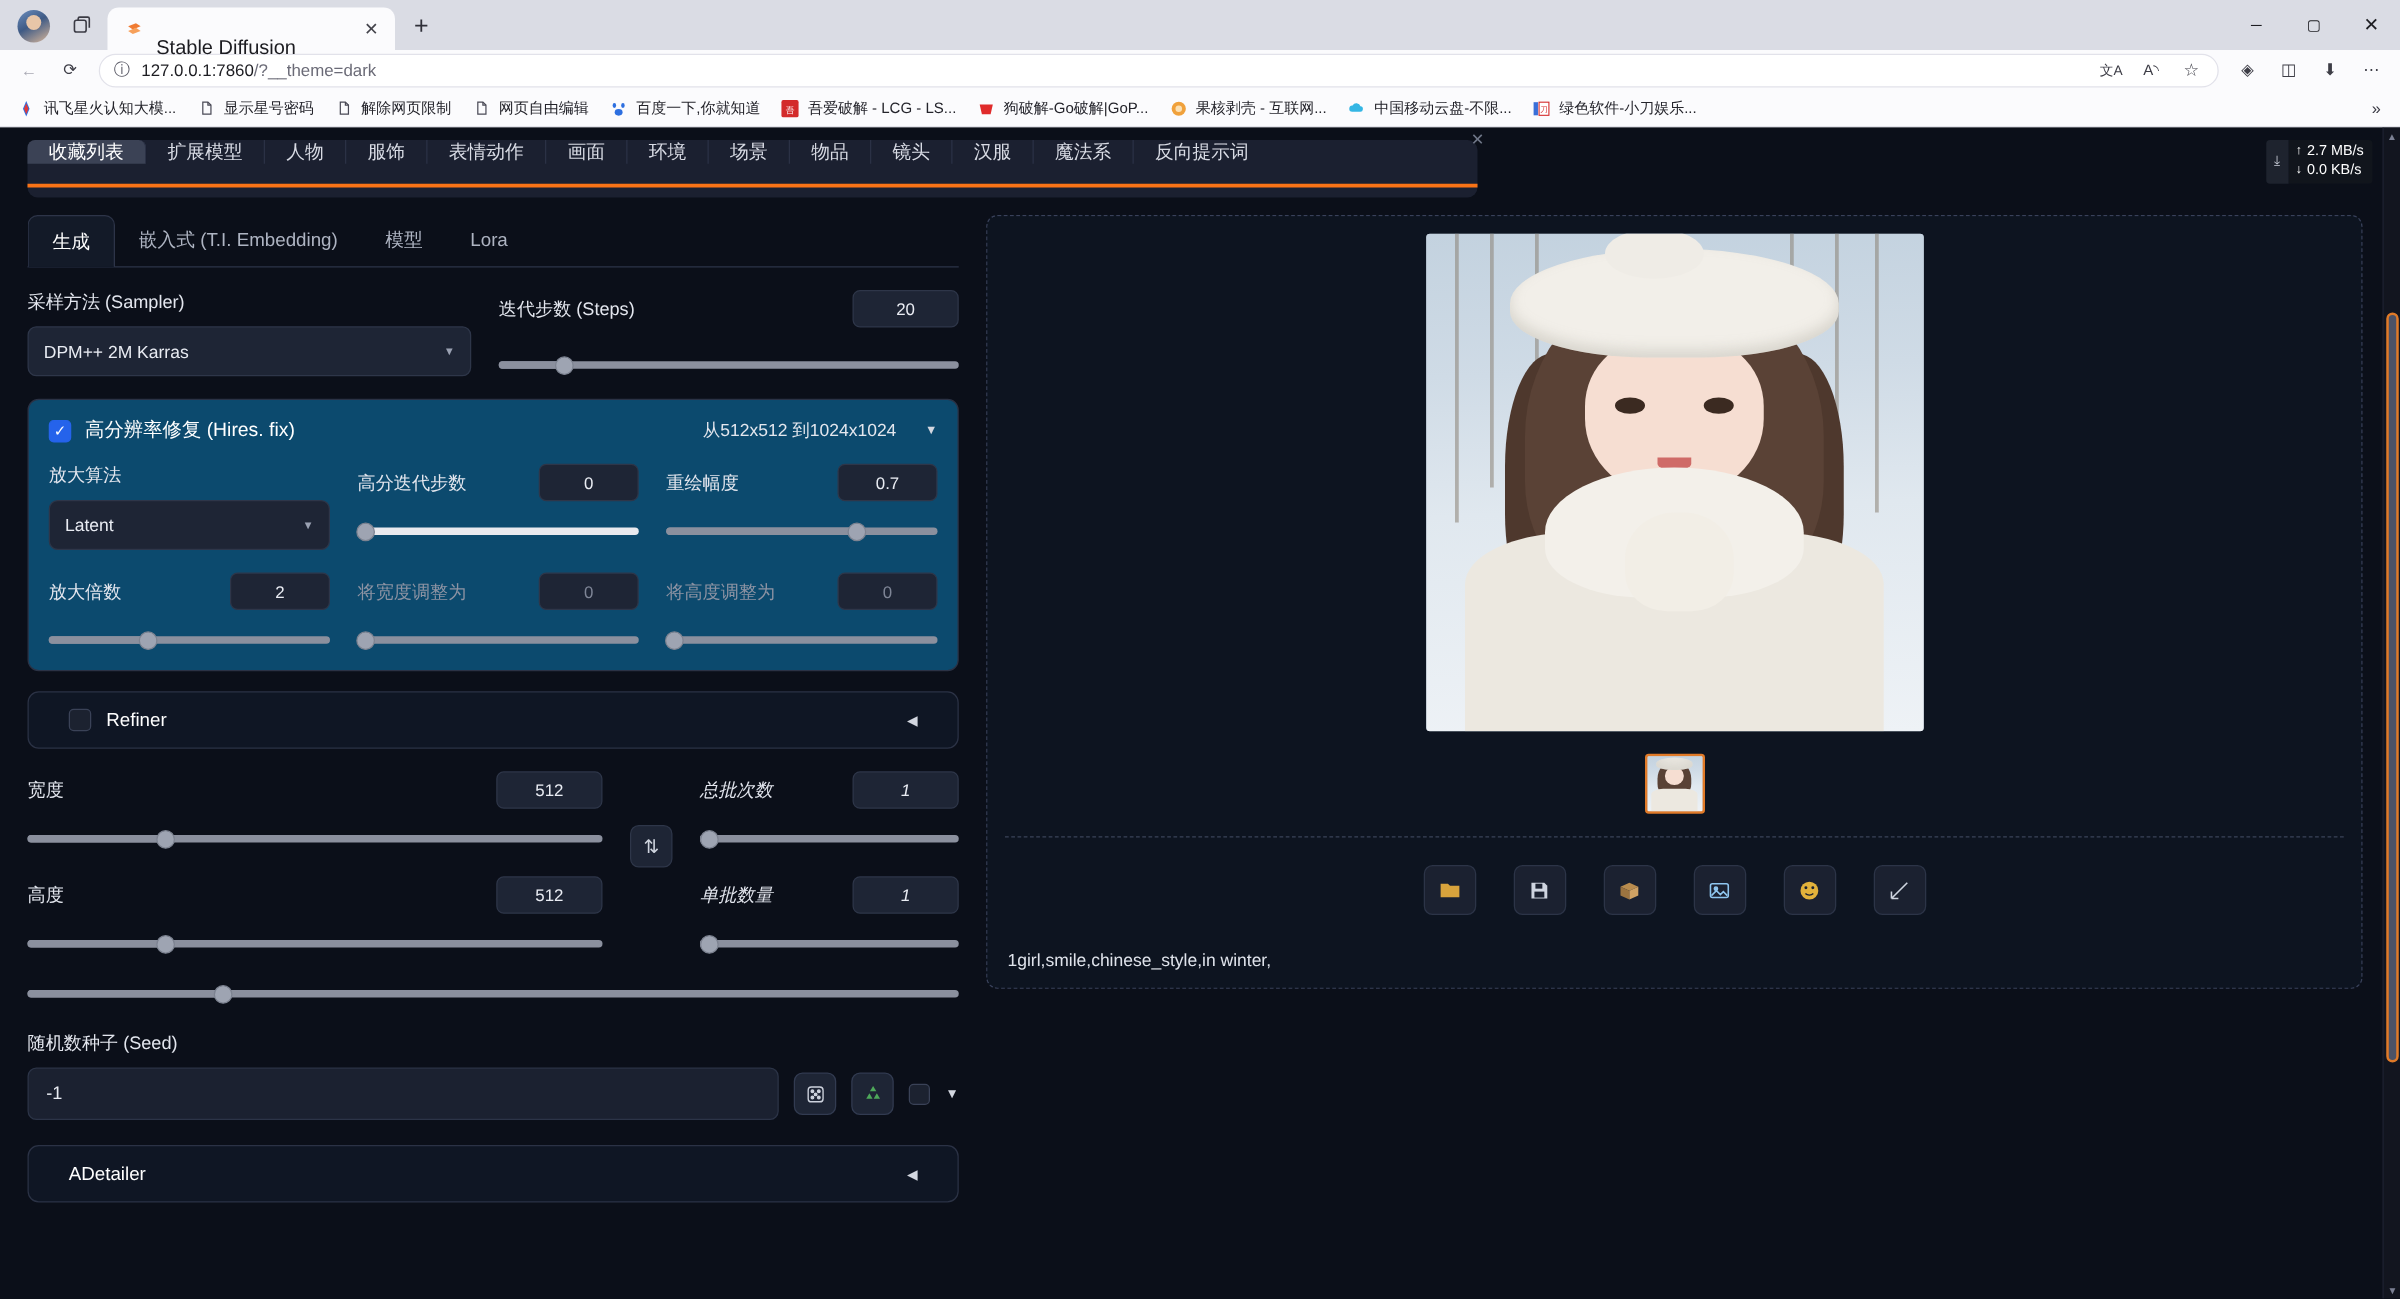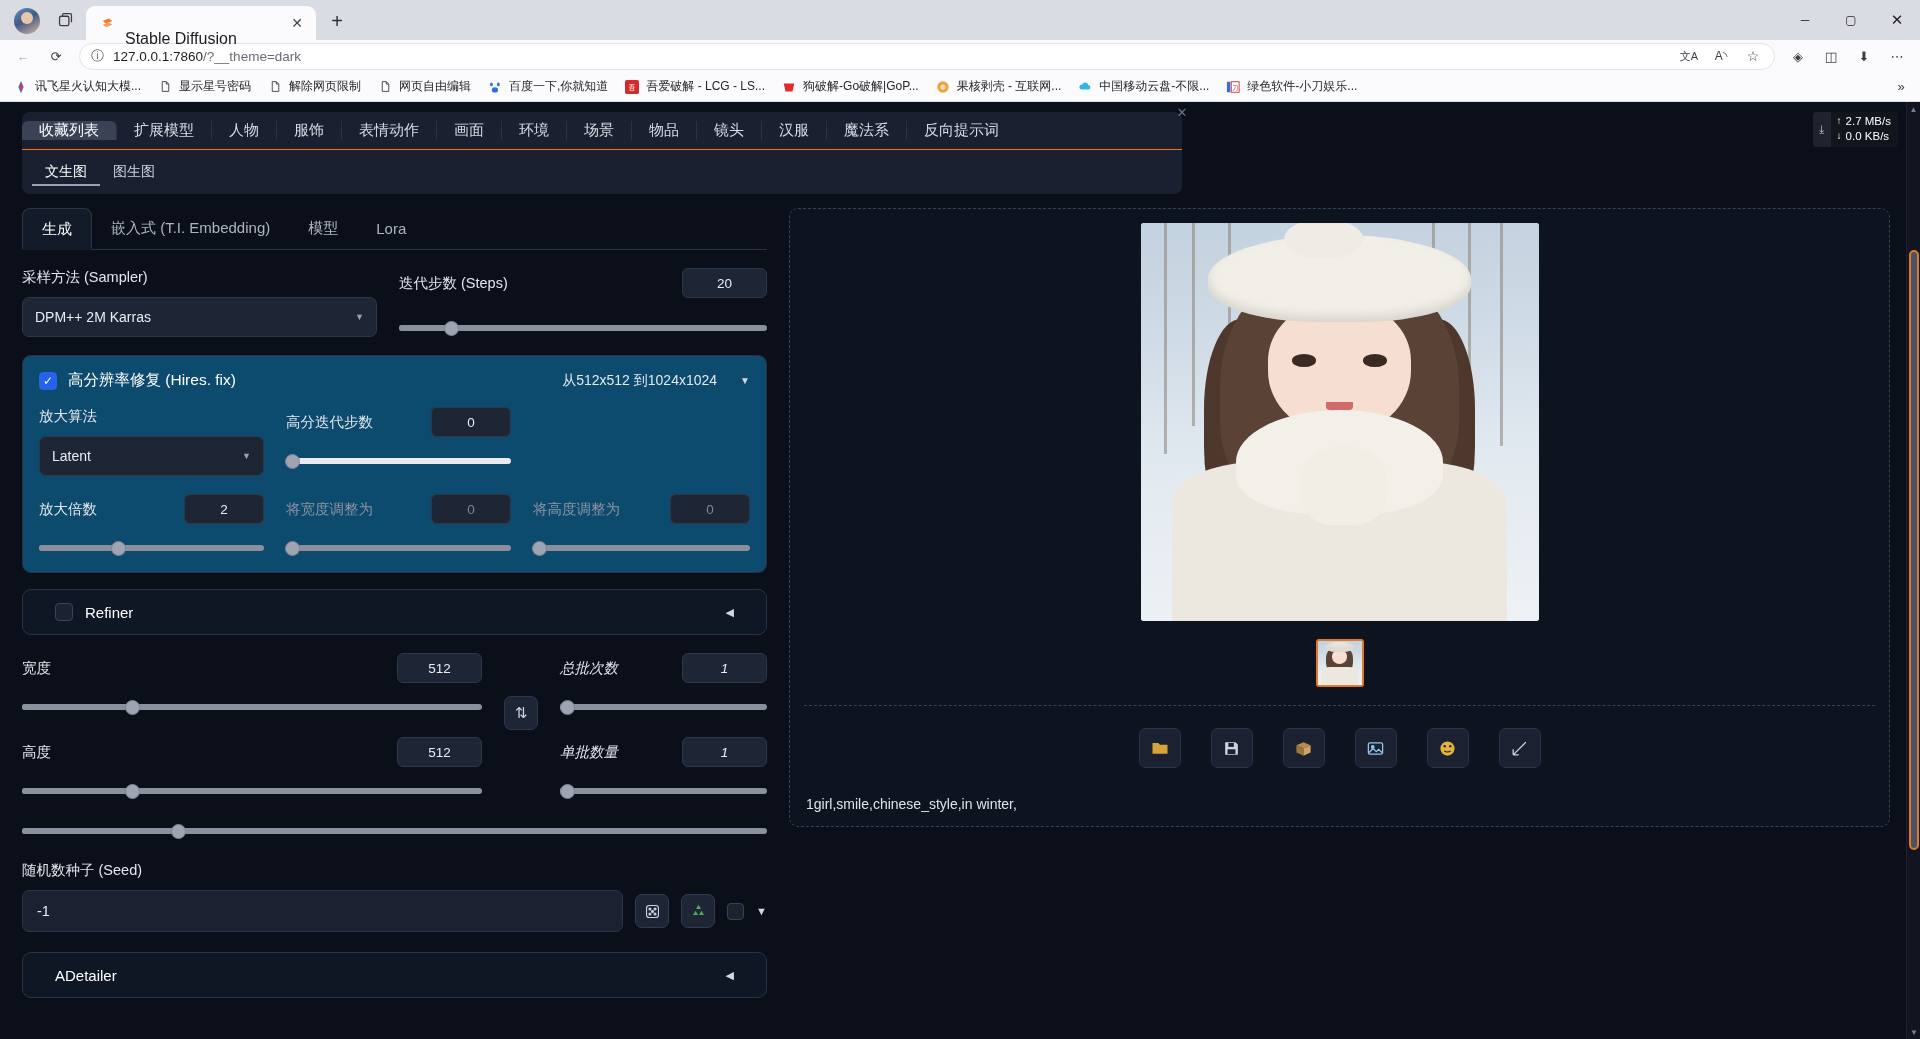--- a/index.html
+++ b/index.html
@@ -121,22 +121,22 @@
     position: absolute; top: 130px; left: 2px; width: 10px; height: 600px;
     background: #4c5266; border-radius: 5px;
   }
 
   
   .cat-wrap {
     margin-top: 10px; background: #1b2030; border-radius: 8px;
     width: 1160px; position: relative; padding: 0 0 8px 0;
   }
   .cat-tabs {
-    display: flex; align-items: center; height: 38px; gap: 0;
-    border-bottom: 1px solid #f97316;
+    display: flex; align-items: flex-start; height: 38px; gap: 0;
+    border-bottom: 3px solid #f97316;
   }
   .cat-tab {
     padding: 0 17px; display: flex; align-items: center; font-size: 15px;
     color: #d8dbe4; border-right: 1px solid #2b3145;
   }
   .cat-tab.active {
     background: #3b4255; color: #fff; border-radius: 6px 6px 0 0;
     border-right: 1px solid #2b3145;
   }
   .sub-tabs {
@@ -532,24 +532,20 @@
           <div class="cat-tab">表情动作</div>
           <div class="cat-tab">画面</div>
           <div class="cat-tab">环境</div>
           <div class="cat-tab">场景</div>
           <div class="cat-tab">物品</div>
           <div class="cat-tab">镜头</div>
           <div class="cat-tab">汉服</div>
           <div class="cat-tab">魔法系</div>
           <div class="cat-tab" style="border-right:none;">反向提示词</div>
         </div>
-        <div class="sub-tabs">
-          <div class="sub-tab active">文生图</div>
-          <div class="sub-tab">图生图</div>
-        </div>
       </div>
 
       <div class="cols">
 
         <div class="left-col">
 
           <div class="gen-tabs">
             <div class="gen-tab active">生成</div>
             <div class="gen-tab">嵌入式 (T.I. Embedding)</div>
             <div class="gen-tab">模型</div>
@@ -595,20 +591,31 @@
               </div>
               <div style="width:225px;flex:0 0 225px;">
                 <div style="display:flex;align-items:center;">
                   <span class="lbl" style="margin-bottom:0;">高分迭代步数</span>
                   <div class="numbox" style="width:80px;margin-left:auto;">0</div>
                 </div>
                 <div class="slider" style="margin-top:16px;">
                   <div class="track"></div>
                   <div class="fill" style="width:0%;"></div>
                   <div class="knob" style="left:-1px;"></div>
+                </div>
+              </div>
+              <div style="flex:1;">
+                <div style="display:flex;align-items:center;">
+                  <span class="lbl" style="margin-bottom:0;">重绘幅度</span>
+                  <div class="numbox" style="width:80px;margin-left:auto;">0.7</div>
+                </div>
+                <div class="slider gray" style="margin-top:16px;">
+                  <div class="track"></div>
+                  <div class="fill" style="width:70%;"></div>
+                  <div class="knob" style="left:calc(70% - 7px);"></div>
                 </div>
               </div>
             </div>
 
             <div class="row" style="margin-top:18px;">
               <div style="width:225px;flex:0 0 225px;">
                 <div style="display:flex;align-items:center;">
                   <span class="lbl" style="margin-bottom:0;">放大倍数</span>
                   <div class="numbox" style="width:80px;margin-left:auto;">2</div>
                 </div>

